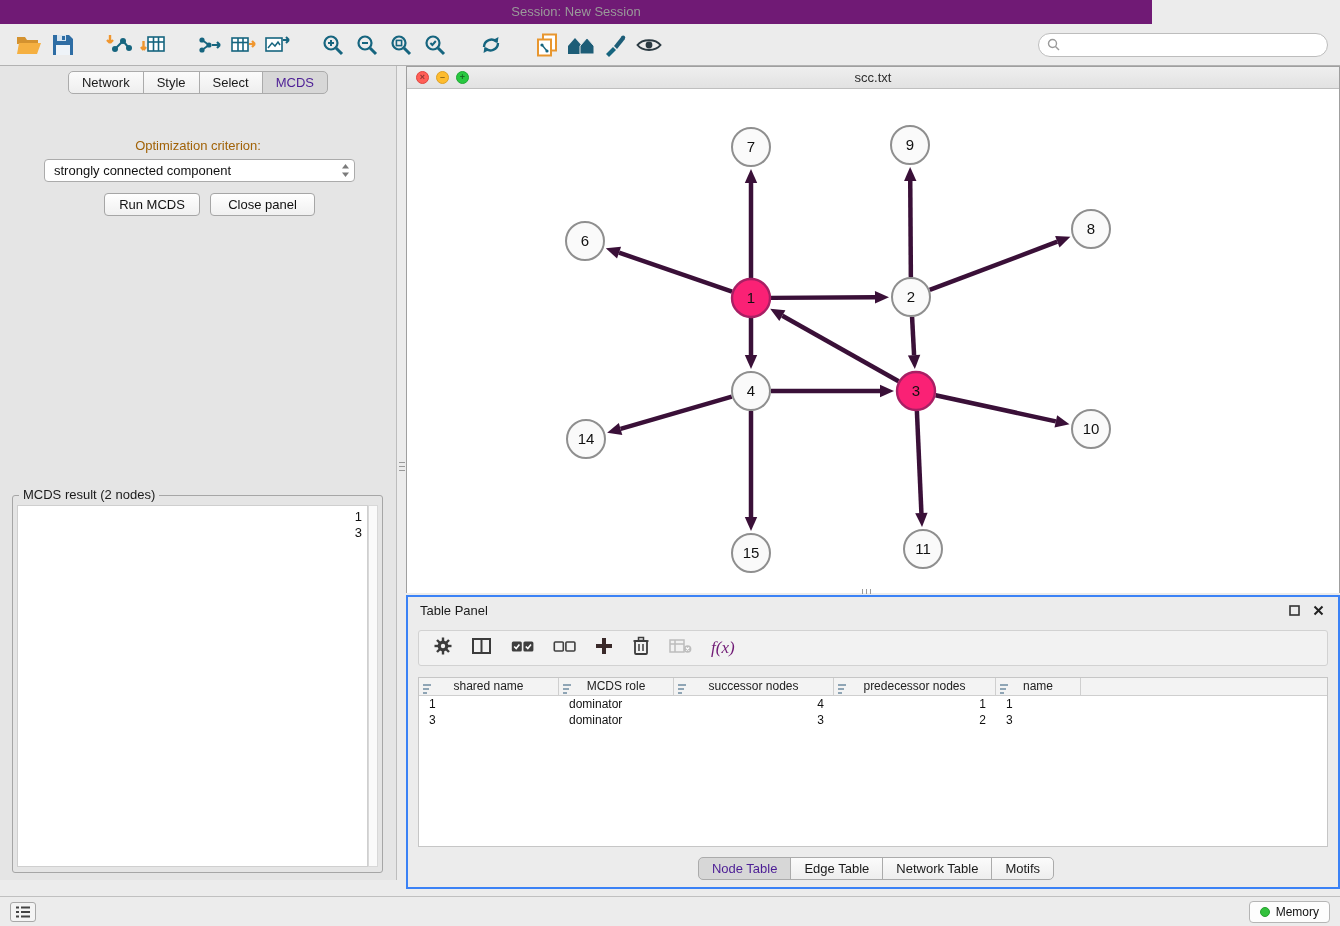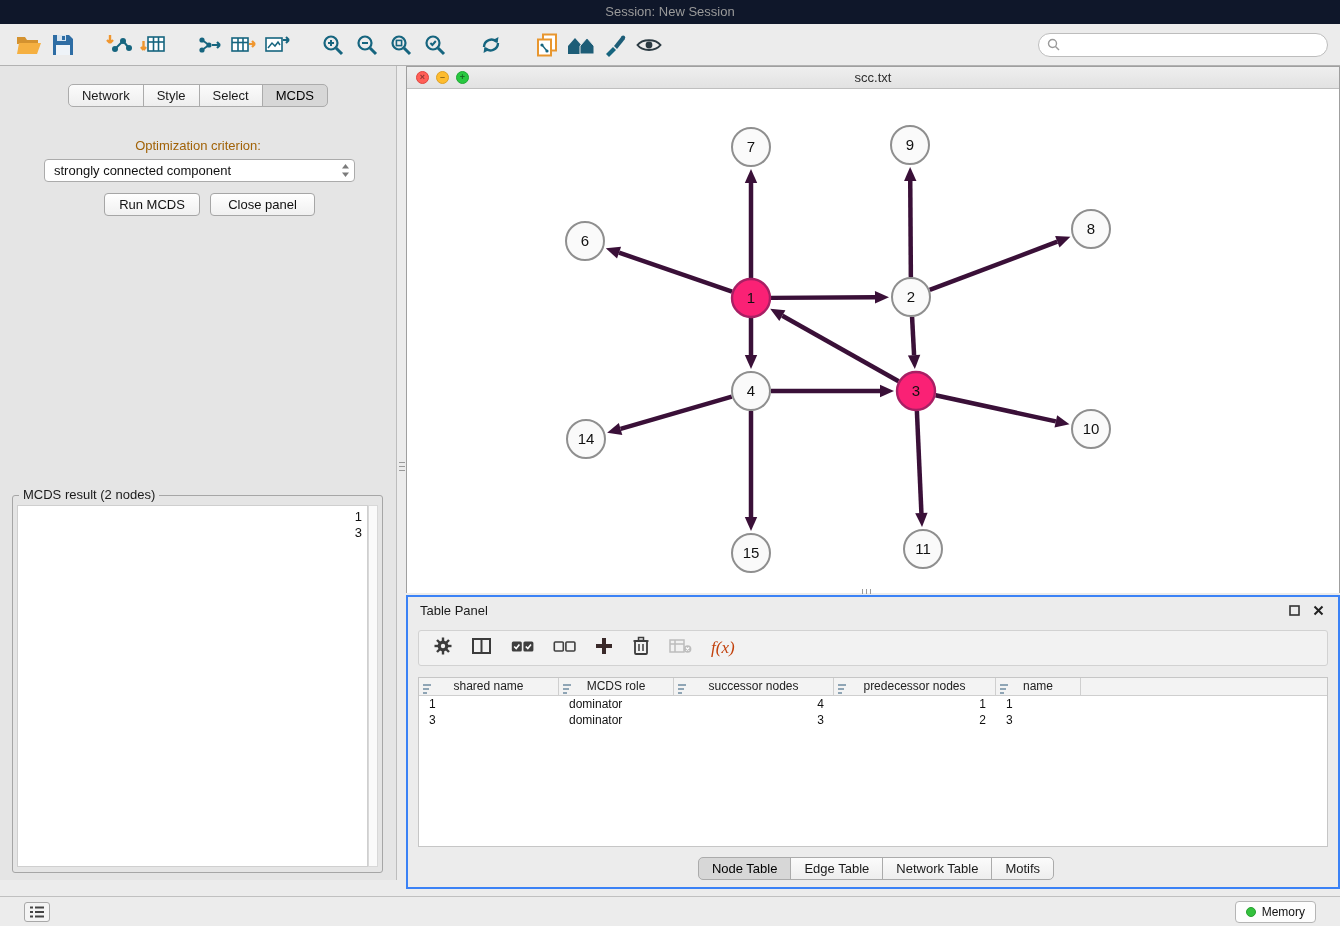--- a/index.html
+++ b/index.html
@@ -9,22 +9,22 @@
     background:#d0d0d0;
   }
   #root {
     position:relative; width:1340px; height:926px;
     background:#ececec; overflow:hidden;
     -webkit-user-select:none; user-select:none;
   }
 
   
   #titlebar {
-    position:absolute; left:0; top:0; width:1340px; height:24px;
-    background:#0f172a; text-align:center;
+    position:absolute; left:0; top:0; width:1152px; height:24px;
+    background:#701a75; text-align:center;
     font-size:13px; line-height:24px; color:#9a9a9a;
   }
 
   
   #toolbar {
     position:absolute; left:0; top:24px; width:1340px; height:42px;
     display:flex; align-items:center; padding:0 12px;
     border-bottom:1px solid #b2b2b2; background:#ececec;
   }
   .tbicon {
@@ -46,29 +46,29 @@
   #control-panel {
     position:absolute; left:0; top:66px; width:397px; height:814px;
     background:#e5e5e5; border-right:1px solid #bdbdbd;
   }
   .panel-header {
     height:26px; display:flex; align-items:center; padding:0 12px;
     font-size:13px; color:#1c1c1c;
   }
   .panel-header .spacer { flex:1; }
   .win-btn { display:flex; align-items:center; justify-content:center; width:16px; height:16px; margin-left:8px; }
-  .seg-tabs { display:flex; justify-content:center; margin-top:18px; }
+  .seg-tabs { display:flex; justify-content:center; margin-top:5px; }
   .seg-tab {
     border:1px solid #ababab; background:linear-gradient(#fbfbfb,#eeeeee);
     padding:3px 13px; font-size:13px; color:#1a1a1a; margin-left:-1px;
     white-space:nowrap;
   }
   .seg-tab:first-child { border-top-left-radius:5px; border-bottom-left-radius:5px; margin-left:0; }
   .seg-tab:last-child { border-top-right-radius:5px; border-bottom-right-radius:5px; }
-  .seg-tab.active { background:#d7d7d7; color:#000000; }
+  .seg-tab.active { background:#d7d7d7; color:#4c1d95; }
 
   #opt-label { position:absolute; left:0; top:72px; width:100%; text-align:center; font-size:13px; color:#a16207; }
   #criterion-select {
     position:absolute; left:44px; top:93px; width:311px; height:23px;
     background:#ffffff; border:1px solid #ababab; border-radius:4px;
     display:flex; align-items:center; padding:0 4px 0 9px; font-size:13px; color:#111;
   }
   #criterion-select .sel-text { flex:1; }
   .btn {
     position:absolute; height:23px; border:1px solid #a6a6a6; border-radius:4px;
@@ -131,21 +131,21 @@
   
   #table-panel {
     position:absolute; left:406px; top:595px; width:934px; height:294px;
     background:#ececec; border:2px solid #3b82f6;
   }
   #table-toolbar {
     position:absolute; left:10px; right:10px; top:33px; height:36px;
     background:#f2f2f2; border:1px solid #d2d2d2; border-radius:3px;
     display:flex; align-items:center; padding:0 14px; gap:19px;
   }
-  .fx { font-family:"Liberation Serif", serif; font-style:italic; font-size:17px; color:#c2410c; }
+  .fx { font-family:"Liberation Serif", serif; font-style:italic; font-size:17px; color:#701a75; }
   #table-wrap {
     position:absolute; left:10px; right:10px; top:80px; height:170px;
     background:#ffffff; border:1px solid #c6c6c6;
   }
   #table-header { display:flex; height:18px; background:#f3f3f3; border-bottom:1px solid #cfcfcf; }
   .th {
     position:relative; font-size:12px; color:#222; text-align:center; line-height:17px;
     border-right:1px solid #cfcfcf; overflow:hidden; white-space:nowrap;
   }
   .th .sort-ic { position:absolute; left:4px; top:4px; }
@@ -156,21 +156,21 @@
   }
   #table-tabs-row {
     position:absolute; left:6px; right:0; bottom:7px;
     display:flex; justify-content:center;
   }
 
   
   #status-bar {
     position:absolute; left:0; top:896px; width:1340px; height:30px;
     background:#ececec; border-top:1px solid #c0c0c0;
-    display:flex; align-items:center; padding:0 24px;
+    display:flex; align-items:center; padding:0 10px;
   }
   #status-list-btn {
     width:26px; height:20px; border:1px solid #a8a8a8; border-radius:3px;
     background:#f4f4f4; display:flex; align-items:center; justify-content:center;
   }
   #memory-btn {
     margin-left:auto; height:22px; padding:0 10px; border:1px solid #b5b5b5; border-radius:4px;
     background:#fdfdfd; display:flex; align-items:center; gap:6px; font-size:12px; color:#111;
   }
   #memory-dot { width:10px; height:10px; border-radius:50%; background:#33c13d; border:1px solid #27a02f; }

